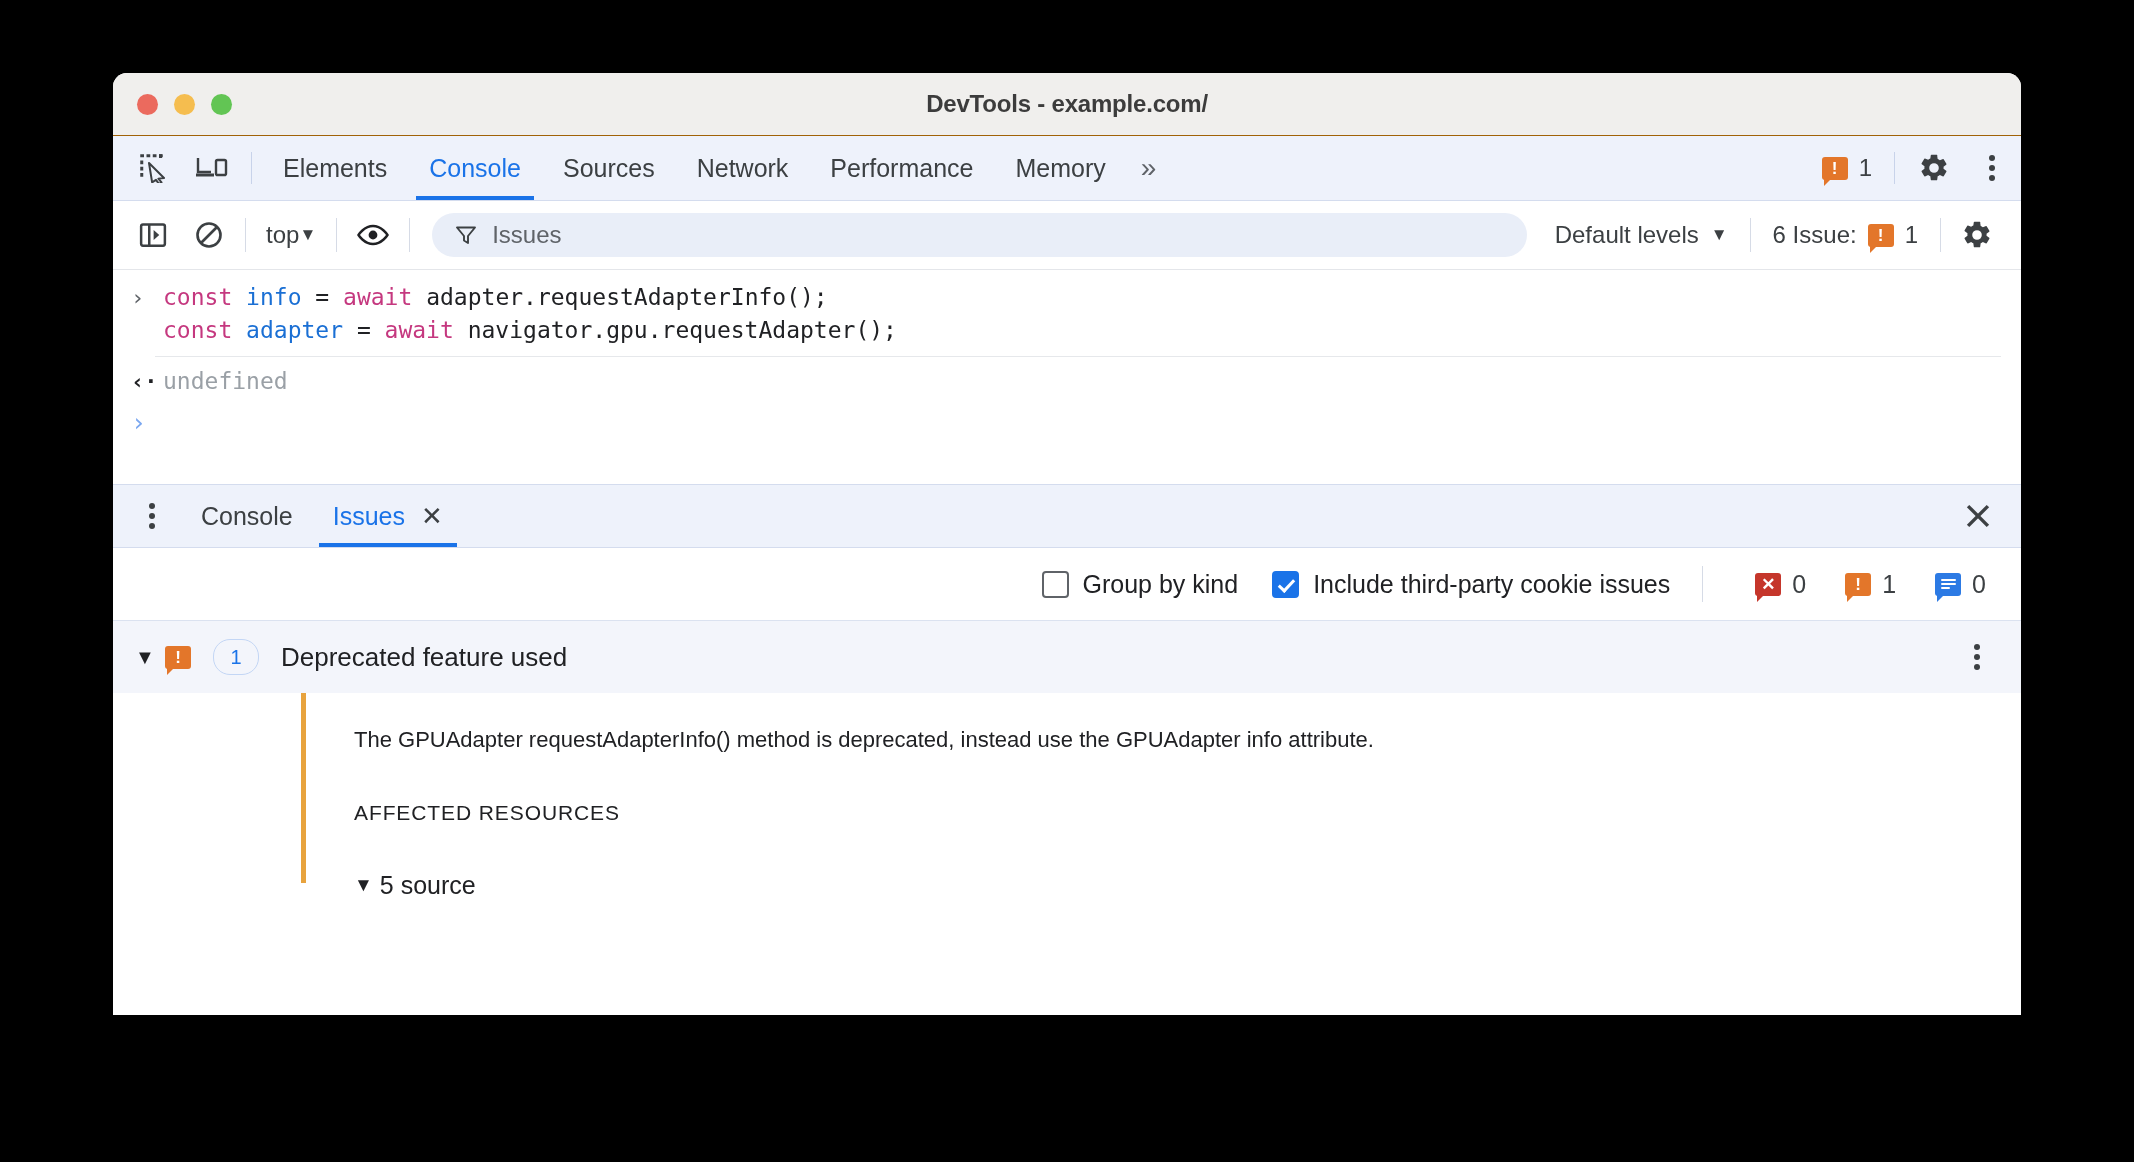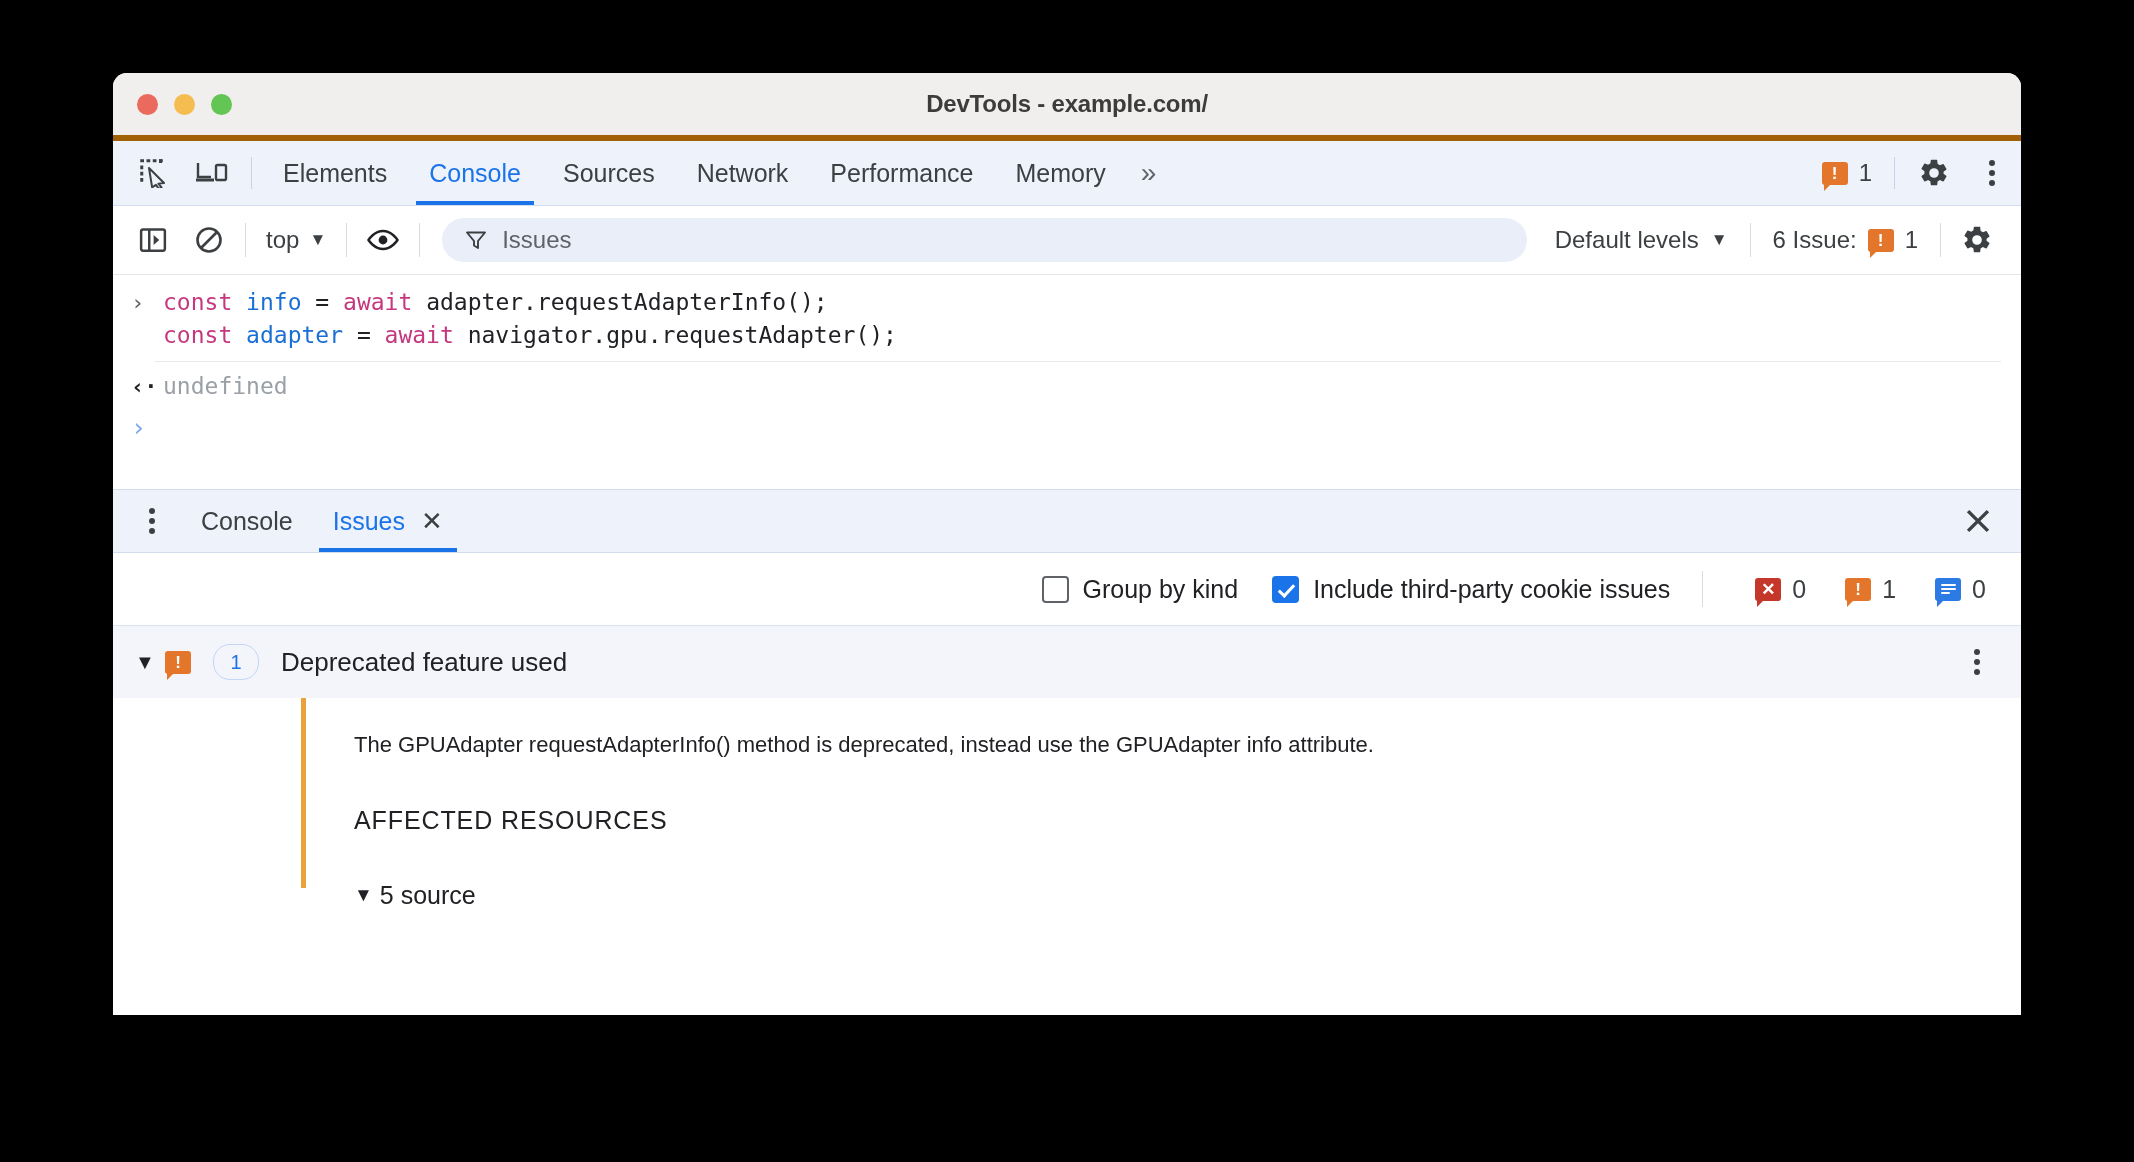--- a/index.html
+++ b/index.html
@@ -22,21 +22,21 @@
     border-radius: 14px 14px 0 0;
     overflow: hidden;
     box-shadow: 0 0 0 1px rgba(0,0,0,0.08);
   }
 
   
   .titlebar {
     position: relative;
     height: 62px;
     background: #f0efed;
-    border-bottom: 6px solid #a16207;
+    border-bottom: 1px solid #a16207;
     display: flex;
     align-items: center;
   }
   .traffic {
     display: flex;
     gap: 16px;
     margin-left: 24px;
   }
   .dot { width: 21px; height: 21px; border-radius: 50%; }
   .dot.red { background: #eb6a5e; }
@@ -155,21 +155,21 @@
     display: flex;
     align-items: center;
     padding: 0 16px 0 12px;
   }
   .ct-icon {
     width: 56px; height: 56px;
     display: flex; align-items: center; justify-content: center;
     cursor: pointer;
   }
   .ctx-sel {
-    display: flex; align-items: center; gap: 10px;
+    display: flex; align-items: center; 
     font-size: 24px; color: #3c4043;
     padding: 0 12px; cursor: pointer;
   }
   .caret { font-size: 17px; color: #3c4043; }
   .vsep2 {
     width: 1px; background: #d6dbe6;
     height: 34px; margin: 0 8px; flex: none;
   }
   .filterbox {
     flex: 1 1 auto;
@@ -365,21 +365,21 @@
     height: 190px;
     box-sizing: border-box;
   }
   .issue-desc {
     font-size: 22px;
     color: #202124;
     line-height: 1.35;
   }
   .affected {
     margin-top: 46px;
-    font-size: 25px;
+    font-size: 21px;
     letter-spacing: 0.9px;
     color: #202124;
   }
   .source-row {
     margin-top: 46px;
     font-size: 25px;
     color: #202124;
     display: flex;
     align-items: center;
     gap: 7px;

